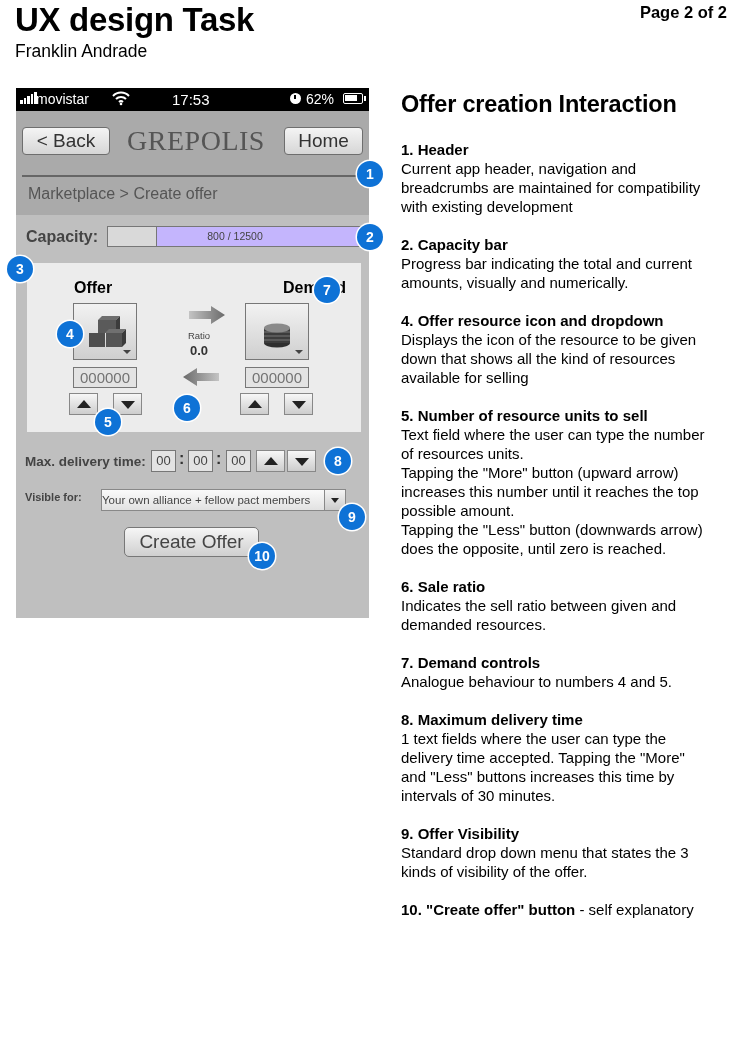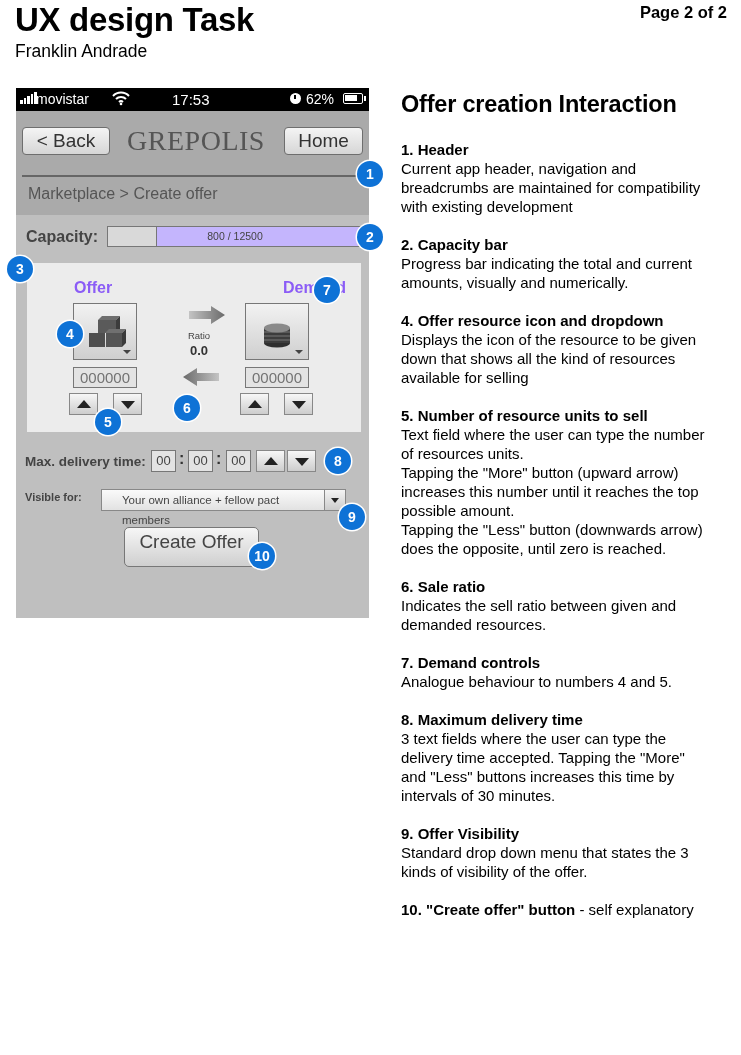--- a/index.html
+++ b/index.html
@@ -33,40 +33,40 @@
   .logo { position: absolute; left: 100px; top: 14px; width: 160px; text-align: center; font-family: "Liberation Serif", serif; font-size: 28px; color: #555; letter-spacing: 0.5px; }
   .hdr-line { position: absolute; left: 6px; top: 64px; width: 340px; height: 2px; background: #666; }
   .breadcrumb { position: absolute; left: 12px; top: 74px; font-size: 16px; color: #555; }
 
   .capacity-label { position: absolute; left: 10px; top: 140px; font-size: 16px; font-weight: bold; color: #444; }
   .capacity-bar { position: absolute; left: 91px; top: 138px; width: 256px; height: 21px; border: 1px solid #777; background: #c4b5fd; }
   .capacity-fill { position: absolute; left: 0; top: 0; width: 49px; height: 19px; background: #d9d9d9; border-right: 1px solid #777; }
   .capacity-text { position: absolute; left: 0; top: 3px; width: 100%; text-align: center; font-size: 10.5px; color: #444; }
 
   .panel { position: absolute; left: 11px; top: 175px; width: 334px; height: 169px; background: #ececec; }
-  .panel .col-label { position: absolute; font-size: 16px; font-weight: bold; color: #8b5cf6; }
+  .panel .col-label { position: absolute; font-size: 16px; font-weight: bold; color: #000000; }
   .res-box { position: absolute; width: 64px; height: 57px; border: 1px solid #777; background: linear-gradient(#f2f2f2, #cfcfcf); cursor: pointer; }
   .res-box .caret { position: absolute; right: 5px; bottom: 5px; width: 0; height: 0; border-left: 4px solid transparent; border-right: 4px solid transparent; border-top: 4px solid #444; }
   .num-field { position: absolute; width: 64px; height: 21px; border: 1px solid #777; background: #e3e3e3; font-size: 15px; color: #737373; text-align: center; line-height: 19px; }
   .step-btn { position: absolute; width: 29px; height: 22px; border: 1px solid #888; background: linear-gradient(#f7f7f7, #cdcdcd); cursor: pointer; }
   .step-btn.up:after { content: ""; position: absolute; left: 7px; top: 6px; border-left: 7px solid transparent; border-right: 7px solid transparent; border-bottom: 8px solid #222; }
   .step-btn.down:after { content: ""; position: absolute; left: 7px; top: 7px; border-left: 7px solid transparent; border-right: 7px solid transparent; border-top: 8px solid #222; }
   .arrow-right { position: absolute; left: 162px; top: 43px; }
   .arrow-left { position: absolute; left: 156px; top: 105px; }
   .ratio-label { position: absolute; left: 150px; top: 67px; width: 44px; text-align: center; font-size: 9.5px; color: #444; }
   .ratio-val { position: absolute; left: 150px; top: 80px; width: 44px; text-align: center; font-size: 13px; font-weight: bold; color: #333; }
 
   .delivery-label { position: absolute; left: 9px; top: 366px; font-size: 13.5px; font-weight: bold; color: #444; }
   .time-field { position: absolute; top: 362px; width: 25px; height: 22px; border: 1px solid #777; background: #e3e3e3; font-size: 13px; color: #444; text-align: center; line-height: 20px; }
   .time-sep { position: absolute; top: 362px; font-size: 16px; font-weight: bold; color: #333; }
   .visible-label { position: absolute; left: 9px; top: 403px; font-size: 11px; font-weight: bold; color: #444; }
-  .visible-select { position: absolute; left: 85px; top: 401px; width: 224px; height: 22px; border: 1px solid #888; background: linear-gradient(#fafafa, #e2e2e2); font-size: 11.5px; color: #444; line-height: 20px; padding-left: 20px; cursor: pointer; }
+  .visible-select { position: absolute; left: 85px; top: 401px; width: 224px; height: 22px; border: 1px solid #888; background: linear-gradient(#fafafa, #e2e2e2); font-size: 11.5px; color: #444; line-height: 20px; padding-left: 0; cursor: pointer; }
   .visible-caret { position: absolute; left: 308px; top: 401px; width: 22px; height: 22px; border: 1px solid #888; background: linear-gradient(#f4f4f4, #cccccc); cursor: pointer; }
   .visible-caret:after { content: ""; position: absolute; left: 6px; top: 8px; border-left: 4.5px solid transparent; border-right: 4.5px solid transparent; border-top: 5px solid #222; }
-  .create-btn { position: absolute; left: 108px; top: 439px; width: 135px; height: 40px; border: 1px solid #777; border-radius: 5px; background: linear-gradient(#f6f6f6, #cfcfcf); font-size: 19px; color: #444; text-align: center; line-height: 28px; cursor: pointer; }
+  .create-btn { position: absolute; left: 108px; top: 439px; width: 135px; height: 30px; border: 1px solid #777; border-radius: 5px; background: linear-gradient(#f6f6f6, #cfcfcf); font-size: 19px; color: #444; text-align: center; line-height: 28px; cursor: pointer; }
 
   
   .badge { position: absolute; width: 26px; height: 26px; border-radius: 50%; background: #0e72d6; color: #fff; font-size: 14px; font-weight: bold; text-align: center; line-height: 26px; box-shadow: 0 0 0 1.5px #ffffff; z-index: 5; }
 
   
   .notes { position: absolute; left: 401px; top: 91px; width: 338px; }
   .notes-title { font-size: 23.5px; font-weight: bold; margin-bottom: 22px; letter-spacing: -0.2px; }
   .note { font-size: 15px; line-height: 19px; margin-bottom: 19px; }
   .note .n-head { font-weight: bold; display: block; }
   .note .n-line { display: block; }
@@ -244,21 +244,21 @@
     <span class="n-line">demanded resources.</span>
   </div>
 
   <div class="note">
     <span class="n-head">7. Demand controls</span>
     <span class="n-line">Analogue behaviour to numbers 4 and 5.</span>
   </div>
 
   <div class="note">
     <span class="n-head">8. Maximum delivery time</span>
-    <span class="n-line">3 text fields where the user can type the</span>
+    <span class="n-line">1 text fields where the user can type the</span>
     <span class="n-line">delivery time accepted. Tapping the "More"</span>
     <span class="n-line">and "Less" buttons increases this time by</span>
     <span class="n-line">intervals of 30 minutes.</span>
   </div>
 
   <div class="note">
     <span class="n-head">9. Offer Visibility</span>
     <span class="n-line">Standard drop down menu that states the 3</span>
     <span class="n-line">kinds of visibility of the offer.</span>
   </div>

